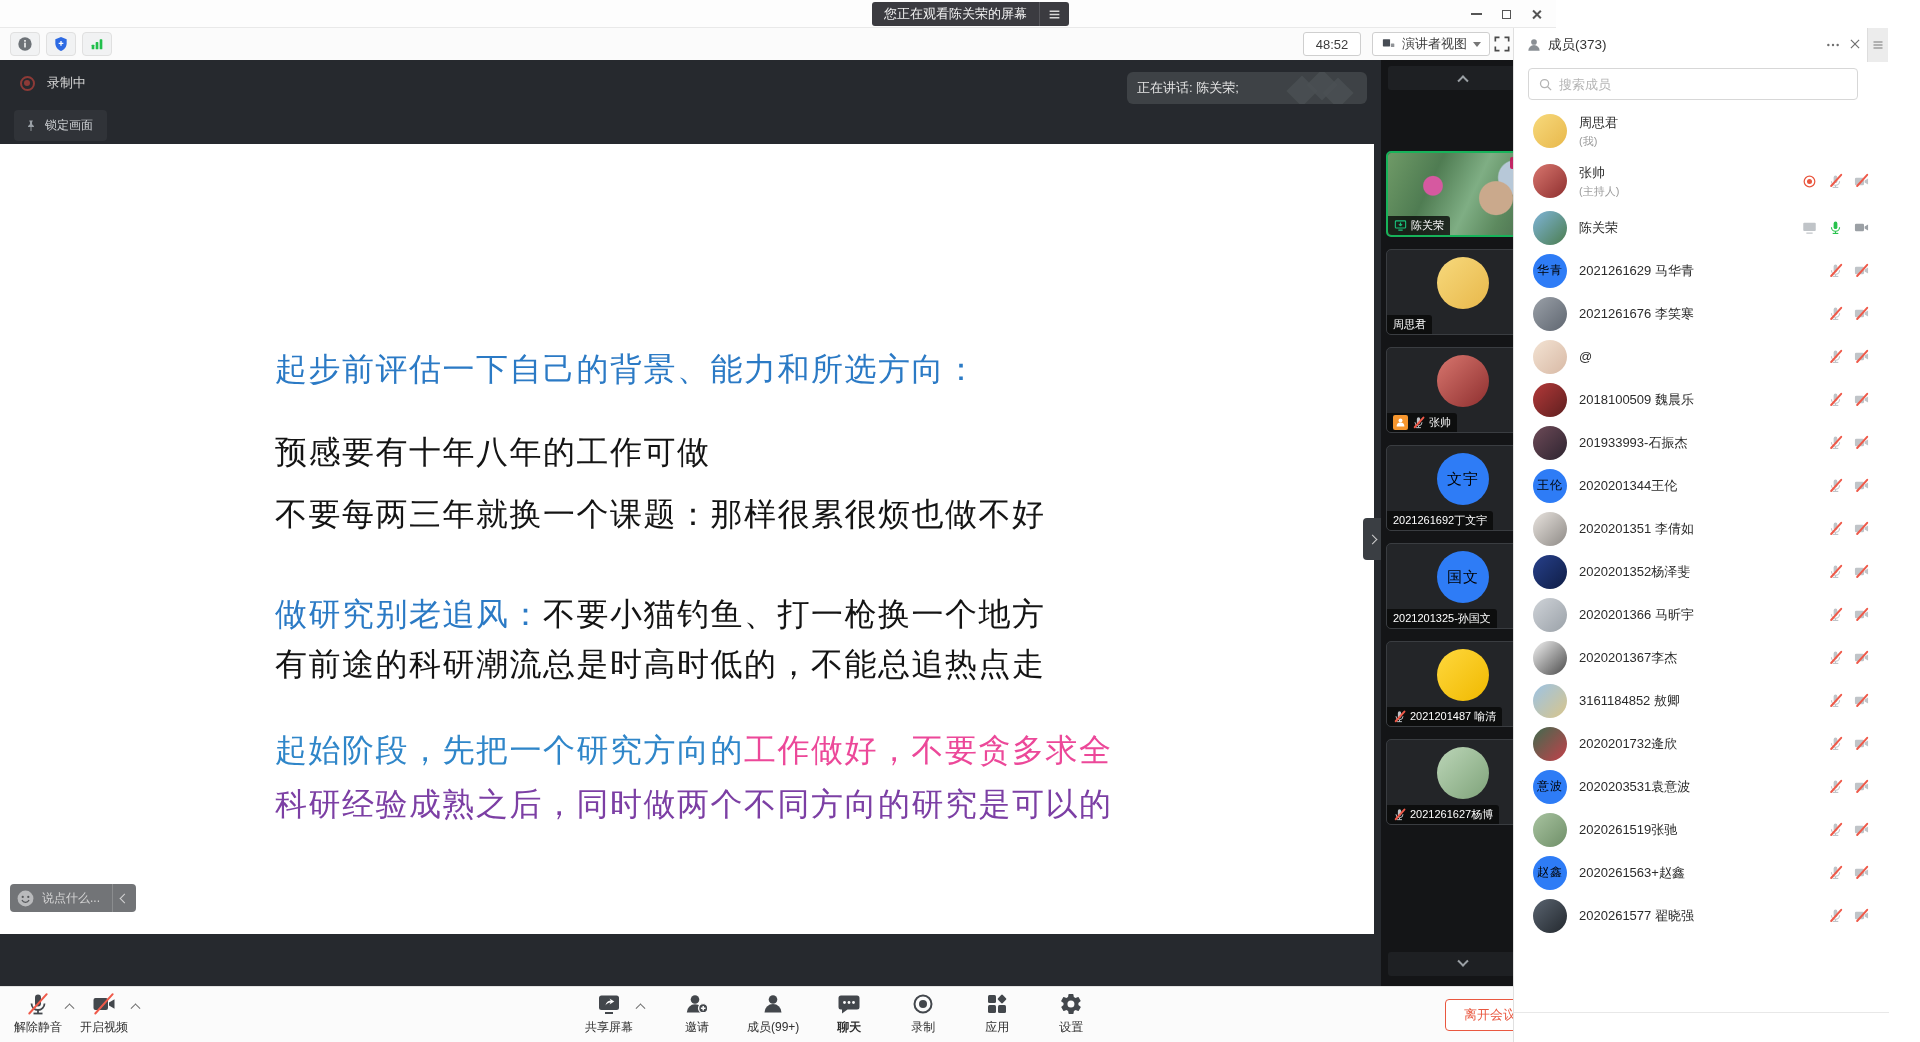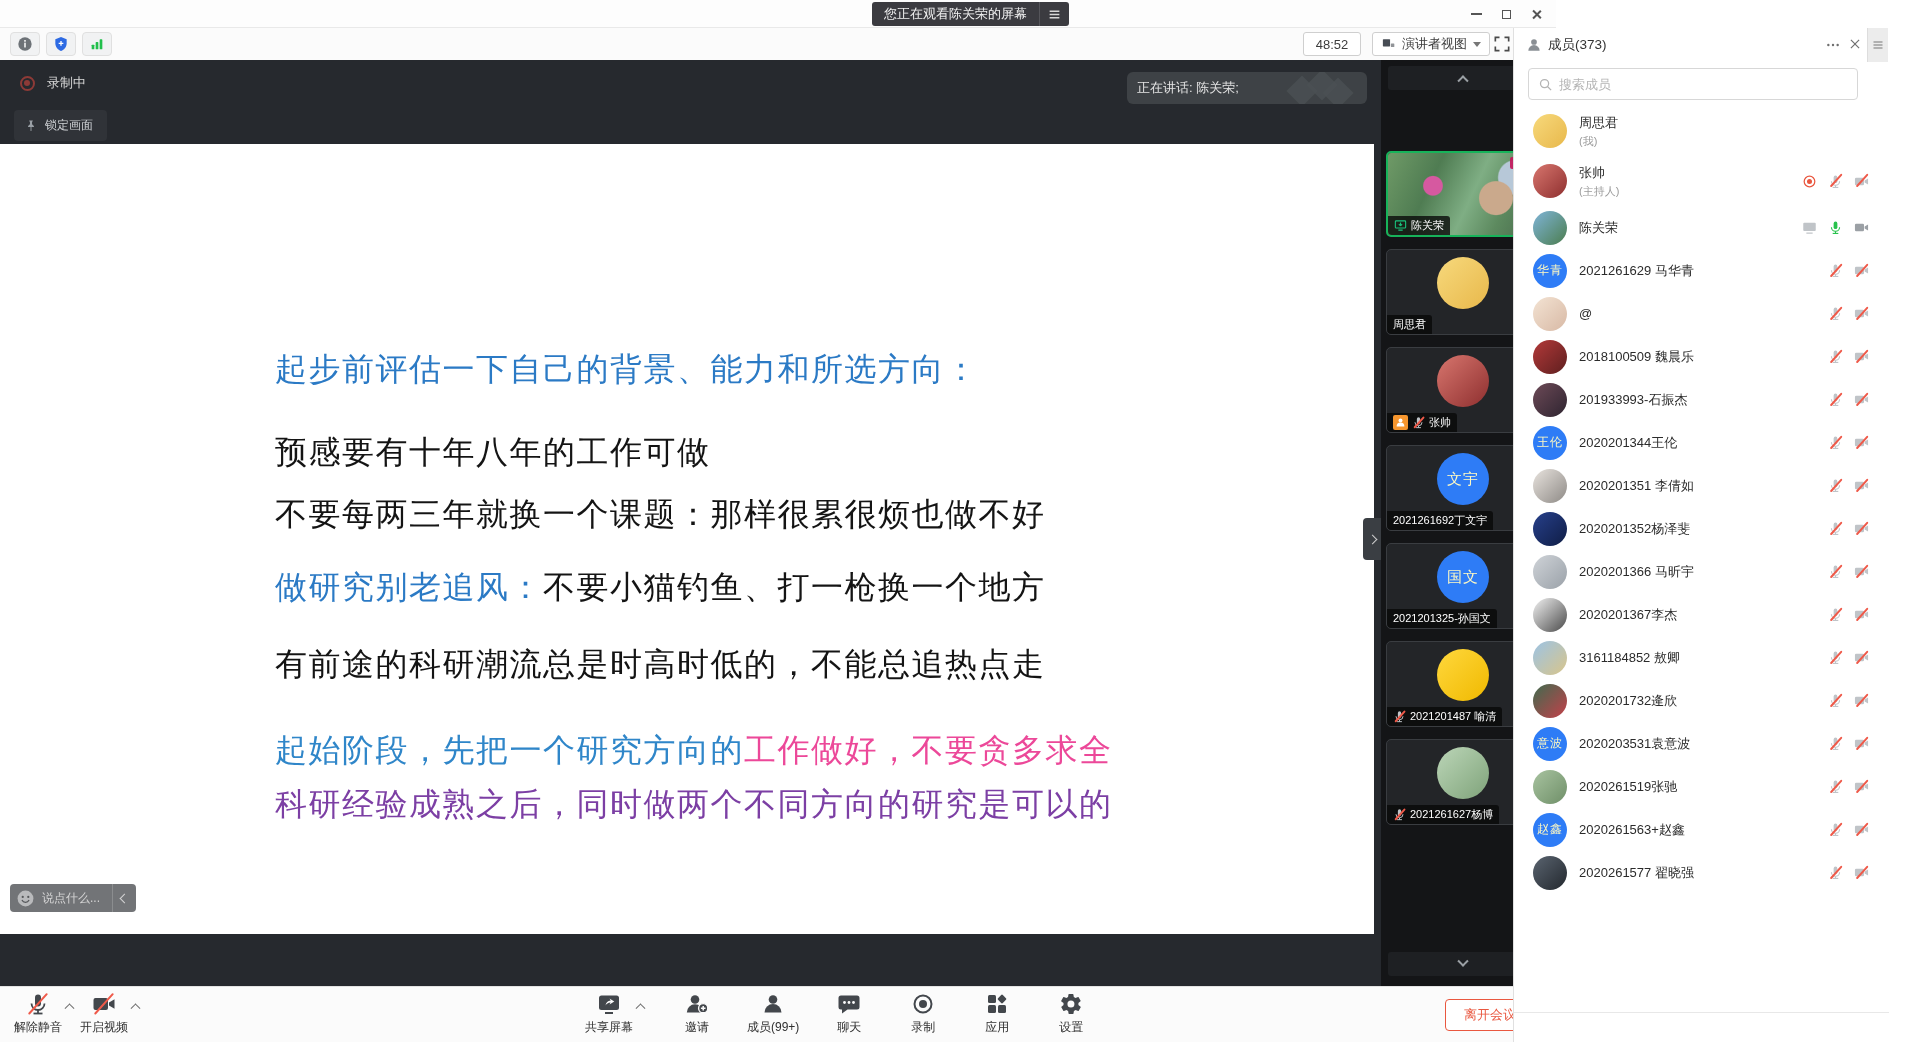--- a/index.html
+++ b/index.html
@@ -52,21 +52,21 @@
   .wm { position:absolute; width:22px; height:22px; background:#4b5054; transform:rotate(45deg); opacity:.8; }
   #lock-btn { position:absolute; left:14px; top:50px; height:31px; padding:0 14px 0 10px; background:#303338;
     border-radius:4px; display:flex; align-items:center; gap:7px; color:#cfd2d5; font-size:12px; }
   #lock-btn .ic { width:14px; height:14px; color:#9aa0a6; }
 
   
   #slide { position:absolute; left:0; top:84px; width:1374px; height:790px; background:#ffffff; }
   #slide-title { position:absolute; left:0; top:98px; width:100%; text-align:center; font-size:46px;
     font-weight:bold; letter-spacing:4px; }
   .slide-line { position:absolute; left:275px; font-size:32px; letter-spacing:1.5px; white-space:nowrap; line-height:40px; }
-  .l1 { top:205px; } .l2 { top:288px; } .l3 { top:350px; } .l4 { top:423px; }
+  .l1 { top:205px; } .l2 { top:288px; } .l3 { top:350px; } .l4 { top:450px; }
   .l5 { top:500px; } .l6 { top:586px; } .l7 { top:640px; }
 
   
   #chat-pill { position:absolute; left:10px; top:824px; height:28px; display:flex; align-items:center;
     background:rgba(95,97,100,0.88); border-radius:4px; overflow:hidden; }
   #chat-pill .face { width:19px; height:19px; margin:0 7px 0 6px; color:#b9babc; }
   #chat-pill .txt { color:#d4d4d4; font-size:12px; padding-right:12px; }
   #chat-collapse { display:flex; align-items:center; justify-content:center; width:24px; height:28px;
     border-left:1px solid rgba(255,255,255,0.18); }
   .chevl { width:7px; height:7px; border-left:1.8px solid #d4d4d4; border-bottom:1.8px solid #d4d4d4; transform:rotate(45deg); }
@@ -80,21 +80,21 @@
     display:flex; align-items:center; justify-content:center; }
   #strip-up { top:6px; } #strip-down { top:892px; }
   .chevu { width:8px; height:8px; border-left:2px solid #9ba0a5; border-top:2px solid #9ba0a5; transform:rotate(45deg) translate(2px,2px); }
   .chevd { width:8px; height:8px; border-right:2px solid #9ba0a5; border-bottom:2px solid #9ba0a5; transform:rotate(45deg) translate(-2px,-2px); }
   #video-tiles { position:absolute; left:5px; top:91px; width:154px; }
   .tile { position:relative; width:154px; height:86px; background:#232528; border:1px solid #3a3d41;
     border-radius:5px; margin-bottom:12px; overflow:hidden; }
   .tile.active { border:2px solid #17b35a; }
   .tile-avatar { position:absolute; left:50%; top:7px; transform:translateX(-50%); width:52px; height:52px;
     border-radius:50%; display:flex; align-items:center; justify-content:center; }
-  .tile-avatar .ini, .m-avatar .ini { color:#fef9c3; font-size:15px; letter-spacing:1px; }
+  .tile-avatar .ini, .m-avatar .ini { color:#000000; font-size:15px; letter-spacing:1px; }
   .tile-label { position:absolute; left:0; bottom:0; max-width:100%; background:rgba(8,8,8,0.78);
     color:#fff; font-size:11px; padding:2px 6px; border-radius:0 3px 0 4px; display:flex; align-items:center; gap:4px; white-space:nowrap; overflow:hidden; }
   .tile-label .ic { width:13px; height:13px; flex:none; }
   .host-badge { width:15px; height:15px; background:#f6962e; border-radius:2px; display:inline-flex;
     align-items:center; justify-content:center; flex:none; }
   .host-badge svg { width:11px; height:11px; }
   .live-bg { position:absolute; inset:0;
     background:
       radial-gradient(circle at 72% 55%, #caa98c 0 14%, transparent 15%),
       radial-gradient(circle at 30% 40%, #d659a0 0 8%, transparent 9%),
@@ -439,21 +439,21 @@
         <div class="bb-item">
           <span class="ic " style="">
             <svg viewBox="0 0 24 24">
               <circle cx="12" cy="7.5" r="4.3" fill="currentColor"></circle>
               <path d="M3.5 20.5a8.5 8.5 0 0 1 17 0z" fill="currentColor"></path>
             </svg>
           </span>
           <span class="lbl">成员(99+)</span>
         </div>
       </div>
-      <div style="display: flex; align-items: flex-end;">
+      <div style="display: flex; align-items: flex-end; font-weight: bold;">
         <div class="bb-item">
           <span class="ic " style="">
             <svg viewBox="0 0 24 24">
               <path d="M4 3.5h16A2.5 2.5 0 0 1 22.5 6v9a2.5 2.5 0 0 1-2.5 2.5H10.5L5 21.5v-4H4A2.5 2.5 0 0 1 1.5 15V6A2.5 2.5 0 0 1 4 3.5z" fill="currentColor"></path>
               <circle cx="7.5" cy="10.5" r="1.4" fill="#fbfbfb"></circle>
               <circle cx="12" cy="10.5" r="1.4" fill="#fbfbfb"></circle>
               <circle cx="16.5" cy="10.5" r="1.4" fill="#fbfbfb"></circle>
             </svg>
           </span>
           <span class="lbl">聊天</span>
@@ -622,20 +622,42 @@
           </span>
           <span class="ic ic-gray slashed" style="">
             <svg viewBox="0 0 24 24">
               <rect x="1.5" y="6" width="14.5" height="12" rx="2" fill="currentColor"></rect>
               <path d="M17 10.5l5.5-3.2v9.4L17 13.5z" fill="currentColor"></path>
             </svg>
           </span>
         </div>
       </div>
       <div class="m-row">
+        <span class="m-avatar" style="background:linear-gradient(135deg,#9aa0a8,#5f6670)"></span>
+        <div class="m-names">
+          <div class="m-name">2021261676 李笑寒</div>
+        </div>
+        <div class="m-icons">
+          <span class="ic ic-gray slashed" style="">
+            <svg viewBox="0 0 24 24">
+              <rect x="9" y="2.5" width="6" height="12" rx="3" fill="currentColor"></rect>
+              <path d="M5.5 11.5a6.5 6.5 0 0 0 13 0" fill="none" stroke="currentColor" stroke-width="1.8"></path>
+              <line x1="12" y1="18" x2="12" y2="21.5" stroke="currentColor" stroke-width="1.8"></line>
+              <line x1="7.5" y1="21.5" x2="16.5" y2="21.5" stroke="currentColor" stroke-width="1.8"></line>
+            </svg>
+          </span>
+          <span class="ic ic-gray slashed" style="">
+            <svg viewBox="0 0 24 24">
+              <rect x="1.5" y="6" width="14.5" height="12" rx="2" fill="currentColor"></rect>
+              <path d="M17 10.5l5.5-3.2v9.4L17 13.5z" fill="currentColor"></path>
+            </svg>
+          </span>
+        </div>
+      </div>
+      <div class="m-row">
         <span class="m-avatar" style="background:linear-gradient(135deg,#f3e3d3,#d8b9a5)"></span>
         <div class="m-names">
           <div class="m-name">@</div>
         </div>
         <div class="m-icons">
           <span class="ic ic-gray slashed" style="">
             <svg viewBox="0 0 24 24">
               <rect x="9" y="2.5" width="6" height="12" rx="3" fill="currentColor"></rect>
               <path d="M5.5 11.5a6.5 6.5 0 0 0 13 0" fill="none" stroke="currentColor" stroke-width="1.8"></path>
               <line x1="12" y1="18" x2="12" y2="21.5" stroke="currentColor" stroke-width="1.8"></line>

